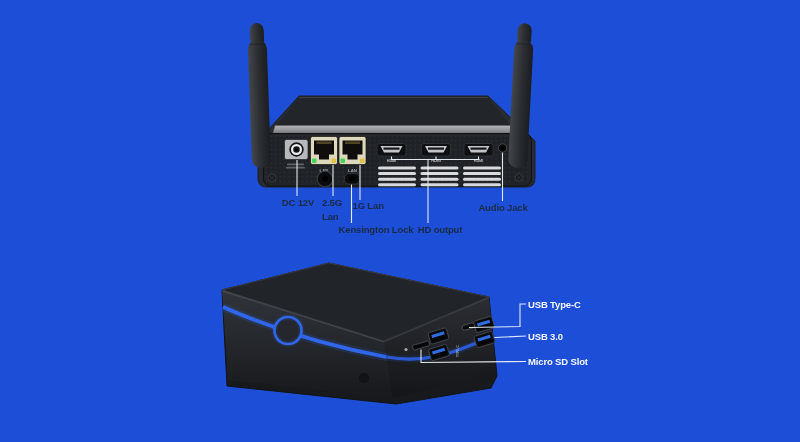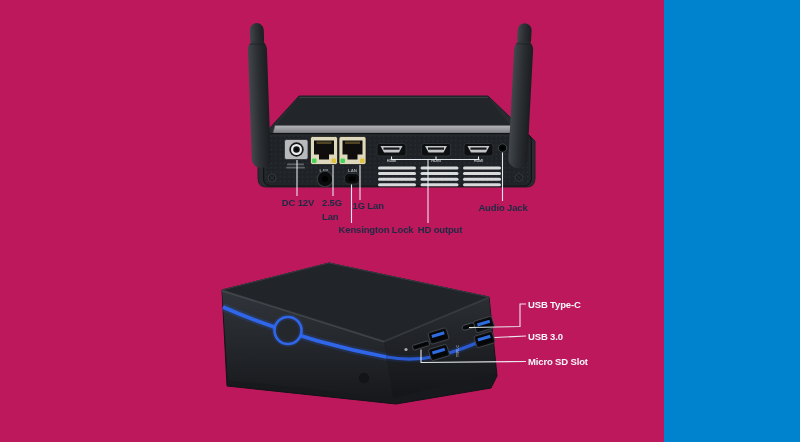--- a/index.html
+++ b/index.html
@@ -1,16 +1,16 @@
 <!DOCTYPE html>
 <html><head>
 <meta charset="utf-8">
 <style>
   html,body{margin:0;padding:0;background:#0083ce;}
-  .stage{position:relative;width:664px;height:442px;overflow:hidden;background:#be185d;
+  .stage{position:relative;width:800px;height:442px;overflow:hidden;background:#1d4ed8;
          font-family:"Liberation Sans",sans-serif;}
   svg{display:block;}
   .callout-dark{font-family:"Liberation Sans",sans-serif;font-size:9.5px;font-weight:bold;
                 letter-spacing:-0.15px;fill:#1a2c44;}
   .callout-light{font-family:"Liberation Sans",sans-serif;font-size:9.5px;font-weight:bold;
                  letter-spacing:-0.15px;fill:#f4f8fb;}
   .micro-label{font-family:"Liberation Sans",sans-serif;font-weight:bold;fill:#b9bdc0;}
   .leader{stroke:#edf2f5;stroke-width:1.1;fill:none;opacity:.95;}
 </style>
 </head>

